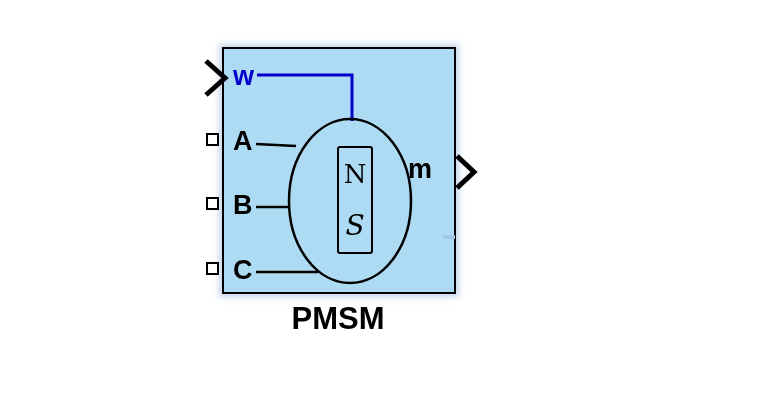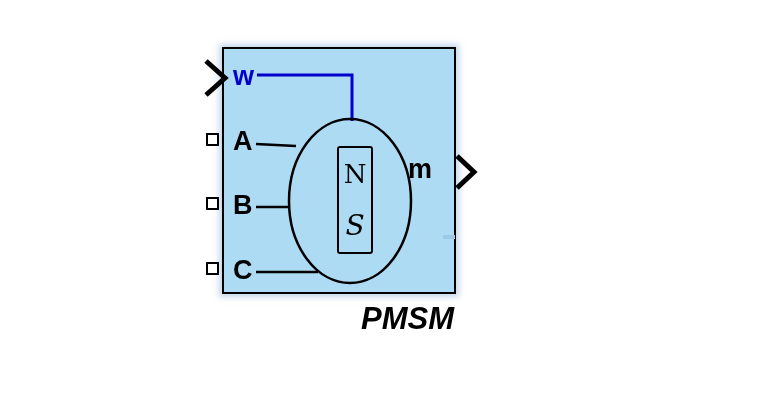--- a/index.html
+++ b/index.html
@@ -62,26 +62,25 @@
   }
   .magnet .pole-s{
     font-size:28px;
     font-style:italic;
     line-height:1;
   }
   .block-name{
     position:absolute;
     left:222px;top:301px;
     width:232px;
-    text-align:right;
+    text-align:center;
     font-weight:bold;
     font-size:31px;
     color:#000000;
     z-index:4;
-    font-style:italic;
   }
 </style>
 </head>
 <body>
 
 <div class="canvas">
 
   <div class="block"></div>
 
   <svg class="wires" viewBox="0 0 764 412">

